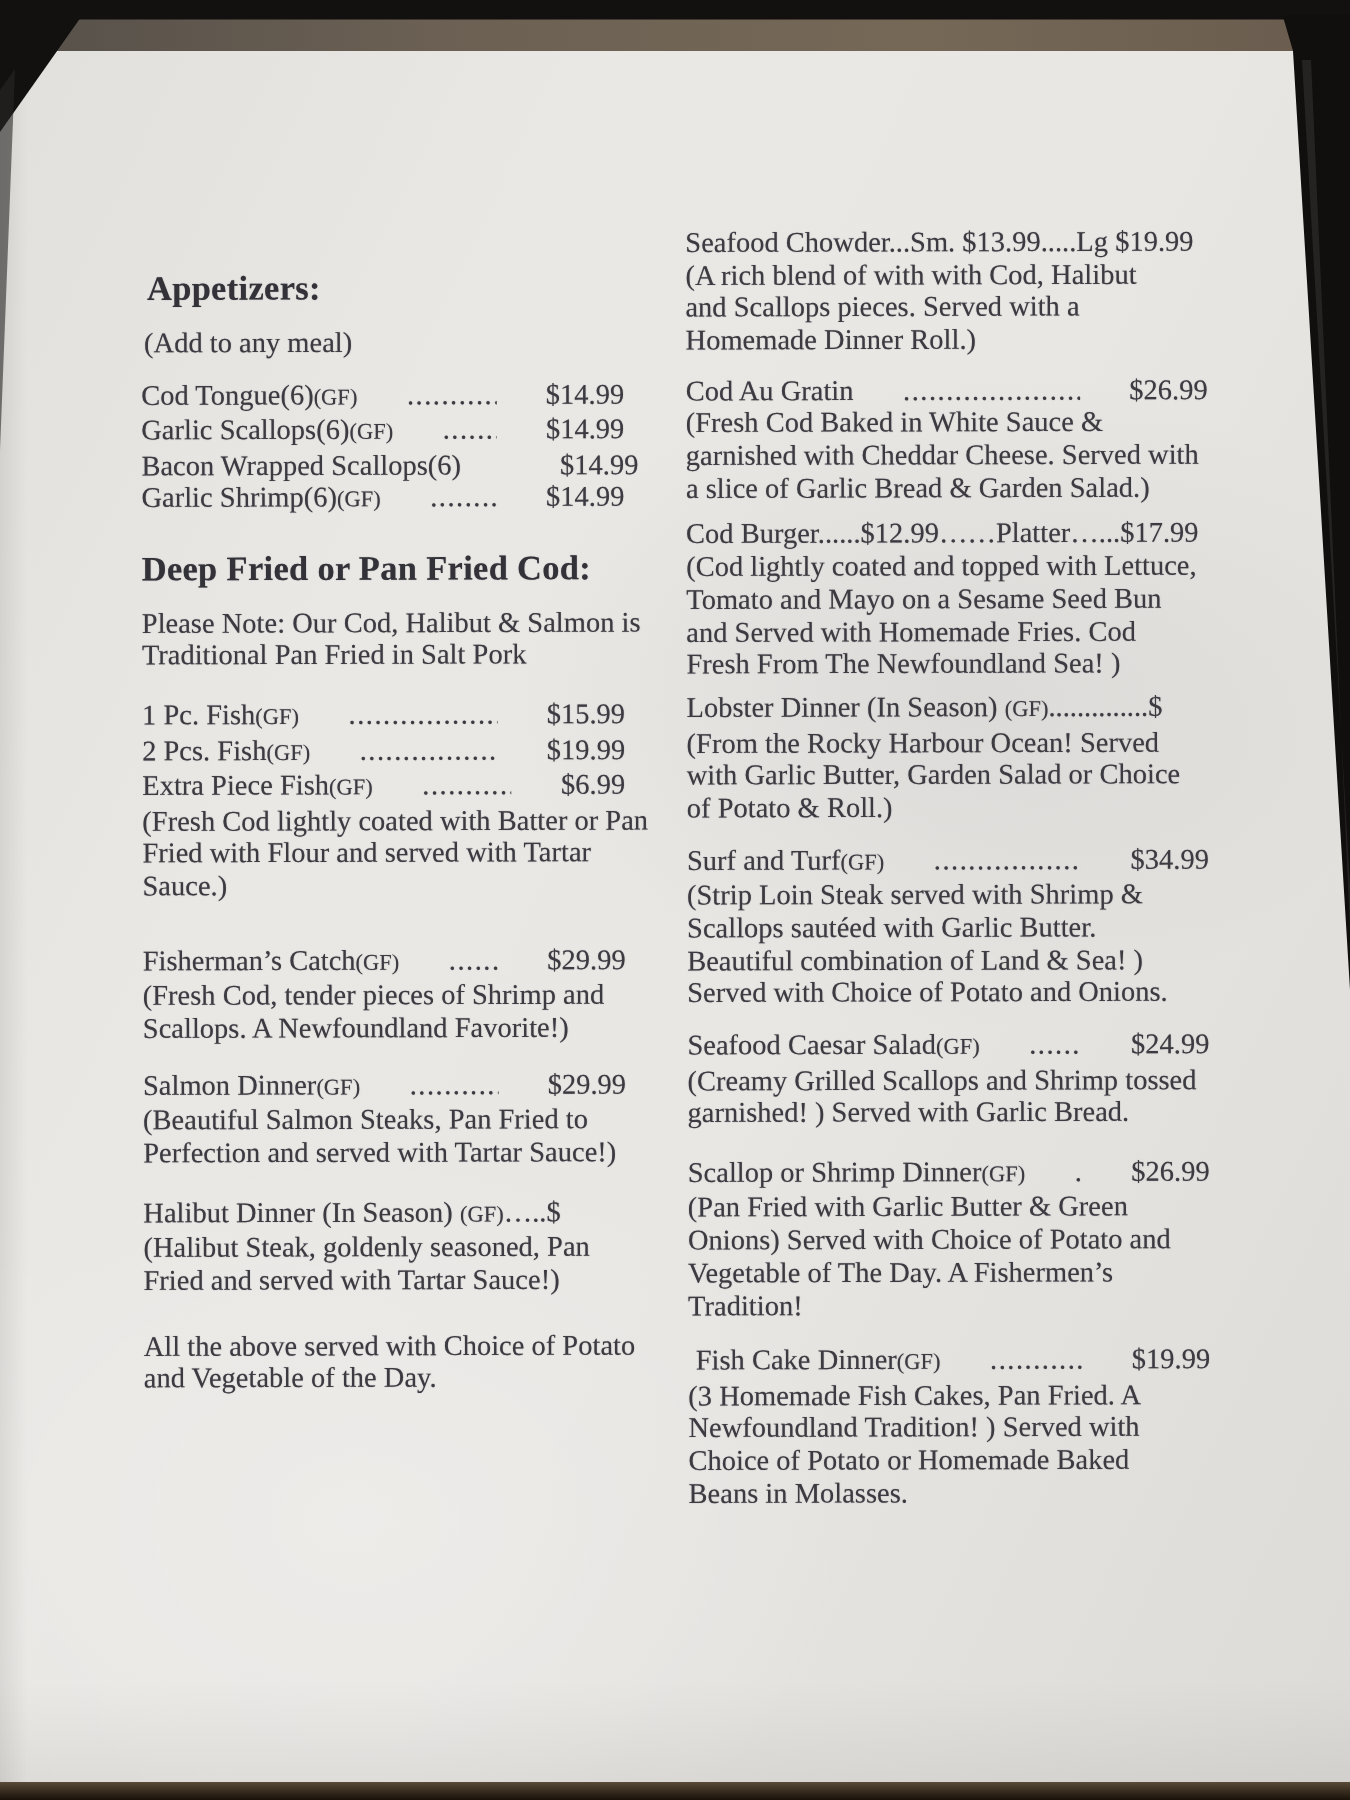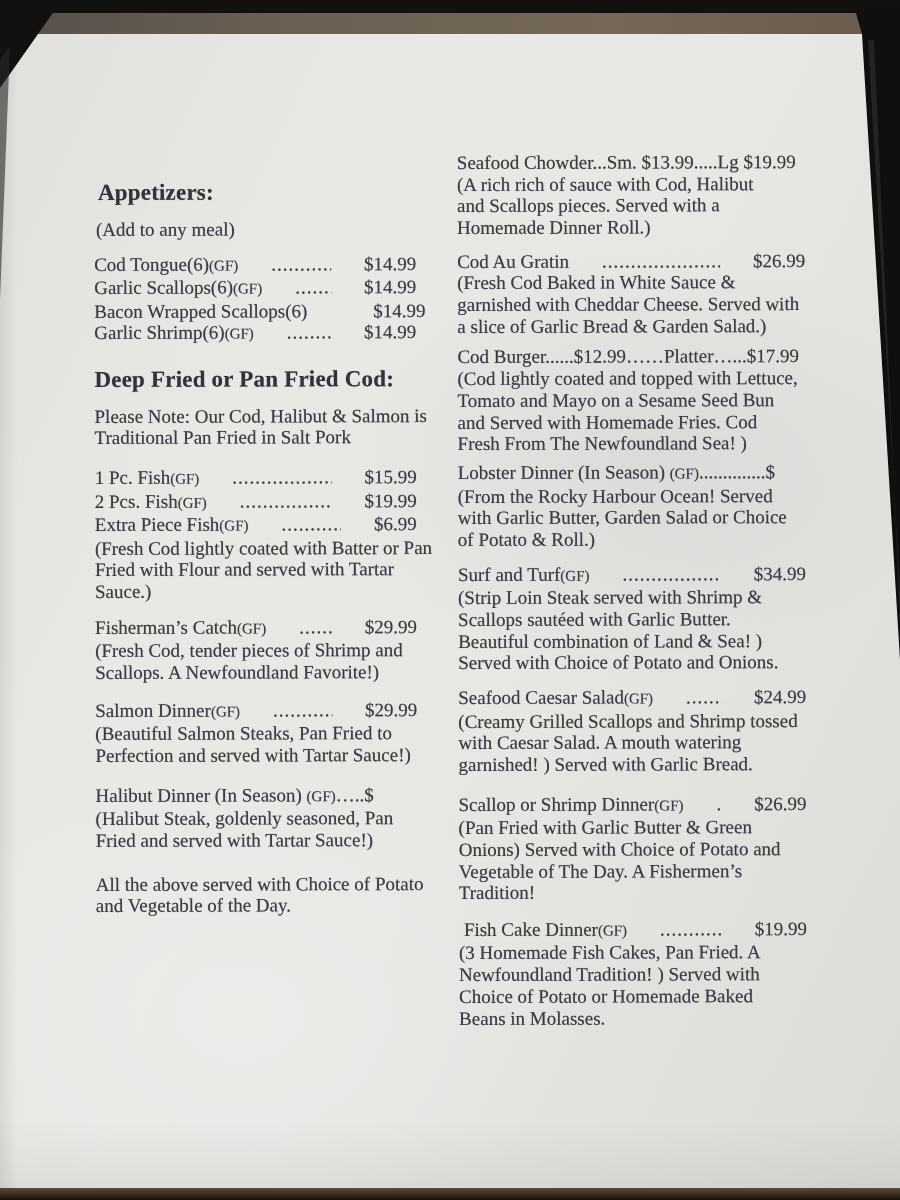--- a/index.html
+++ b/index.html
@@ -42,21 +42,21 @@
   .dline,.ptitle{white-space:nowrap;line-height:21.7px;}
   .u{text-underline-offset:3px;}
   
   [data-name="block-from-the-sea"]{margin:8px 0 0 10px;font-size:21px;line-height:26px;}
   [data-name="block-appetizers"]{margin:30px 0 0 4px;font-size:23px;line-height:28px;}
   [data-name="block-add-to-any-meal"]{margin:12px 0 0 2px;}
   [data-name="block-appetizer-list"]{margin-top:13px;}
   [data-name="block-deep-fried-heading"]{margin-top:20px;font-size:23px;line-height:28px;}
   [data-name="block-please-note"]{margin-top:12px;}
   [data-name="block-fried-fish-list"]{margin-top:18px;}
-  [data-name="block-fishermans-catch"]{margin-top:14px;}
+  [data-name="block-fishermans-catch"]{margin-top:28px;}
   [data-name="block-salmon-dinner"]{margin-top:16px;}
   [data-name="block-halibut-dinner"]{margin-top:18px;}
   [data-name="block-all-above-note"]{margin-top:22px;}
   [data-name="block-seafood-chowder"]{margin-top:4px;}
   [data-name="block-cod-au-gratin"]{margin-top:12px;}
   [data-name="block-cod-burger"]{margin-top:9px;}
   [data-name="block-lobster-dinner"]{margin-top:7px;}
   [data-name="block-surf-and-turf"]{margin-top:13px;}
   [data-name="block-seafood-caesar-salad"]{margin-top:13px;}
   [data-name="block-scallop-shrimp-dinner"]{margin-top:18px;}
@@ -144,21 +144,21 @@
         <div class="dline" data-name="dish-desc-line">Fried and served with Tartar Sauce!)</div>
       </div>
       <div class="block " data-name="block-all-above-note">
         <div class="dline" data-name="paragraph-line">All the above served with Choice of Potato</div>
         <div class="dline" data-name="paragraph-line">and Vegetable of the Day.</div>
       </div>
     </div>
   <div class="col col-right" data-name="menu-column-right">
       <div class="block " data-name="block-seafood-chowder">
         <div class="ptitle" data-name="menu-item-title"><span data-name="title-text">Seafood Chowder...Sm. $13.99.....Lg $19.99</span></div>
-        <div class="dline" data-name="dish-desc-line">(A rich rich of sauce with Cod, Halibut</div>
+        <div class="dline" data-name="dish-desc-line">(A rich blend of with with Cod, Halibut</div>
         <div class="dline" data-name="dish-desc-line">and Scallops pieces. Served with a</div>
         <div class="dline" data-name="dish-desc-line">Homemade Dinner Roll.)</div>
       </div>
       <div class="block " data-name="block-cod-au-gratin">
         <div class="prow" data-name="menu-item-row">
           <span class="pname" data-name="dish-name">Cod Au Gratin</span>
           <span class="leader" data-name="dot-leader">..........................................................................................</span>
           <span class="price" data-name="dish-price">$26.99</span>
         </div>
         <div class="dline" data-name="dish-desc-line">(Fresh Cod Baked in White Sauce &amp;</div>
@@ -189,21 +189,20 @@
         <div class="dline" data-name="dish-desc-line">Beautiful combination of Land &amp; Sea! )</div>
         <div class="dline" data-name="dish-desc-line">Served with Choice of Potato and Onions.</div>
       </div>
       <div class="block " data-name="block-seafood-caesar-salad">
         <div class="prow" data-name="menu-item-row">
           <span class="pname" data-name="dish-name">Seafood Caesar Salad<span class="gf" data-name="gf-tag">(GF)</span></span>
           <span class="leader" data-name="dot-leader">..........................................................................................</span>
           <span class="price" data-name="dish-price">$24.99</span>
         </div>
         <div class="dline" data-name="dish-desc-line">(Creamy Grilled Scallops and Shrimp tossed</div>
-        <div class="dline" data-name="dish-desc-line">with Caesar Salad. A mouth watering</div>
         <div class="dline" data-name="dish-desc-line">garnished! ) Served with Garlic Bread.</div>
       </div>
       <div class="block " data-name="block-scallop-shrimp-dinner">
         <div class="prow" data-name="menu-item-row">
           <span class="pname" data-name="dish-name">Scallop or Shrimp Dinner<span class="gf" data-name="gf-tag">(GF)</span></span>
           <span class="leader" data-name="dot-leader">..........................................................................................</span>
           <span class="price" data-name="dish-price">$26.99</span>
         </div>
         <div class="dline" data-name="dish-desc-line">(Pan Fried with Garlic Butter &amp; Green</div>
         <div class="dline" data-name="dish-desc-line">Onions) Served with Choice of Potato and</div>

